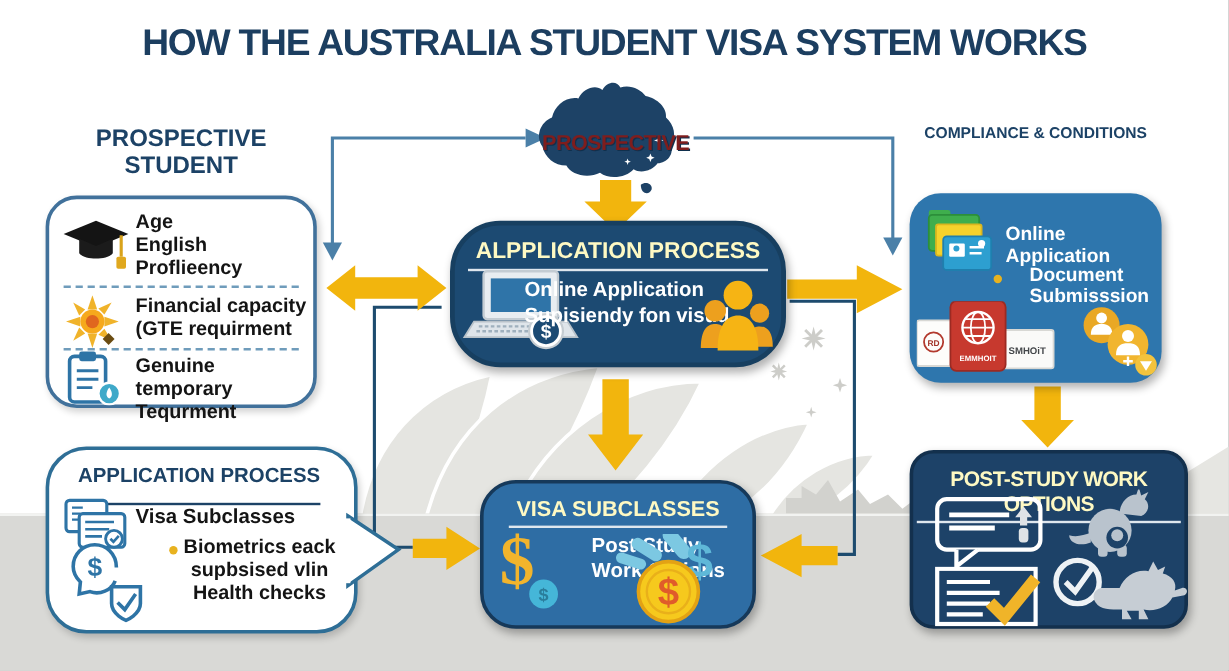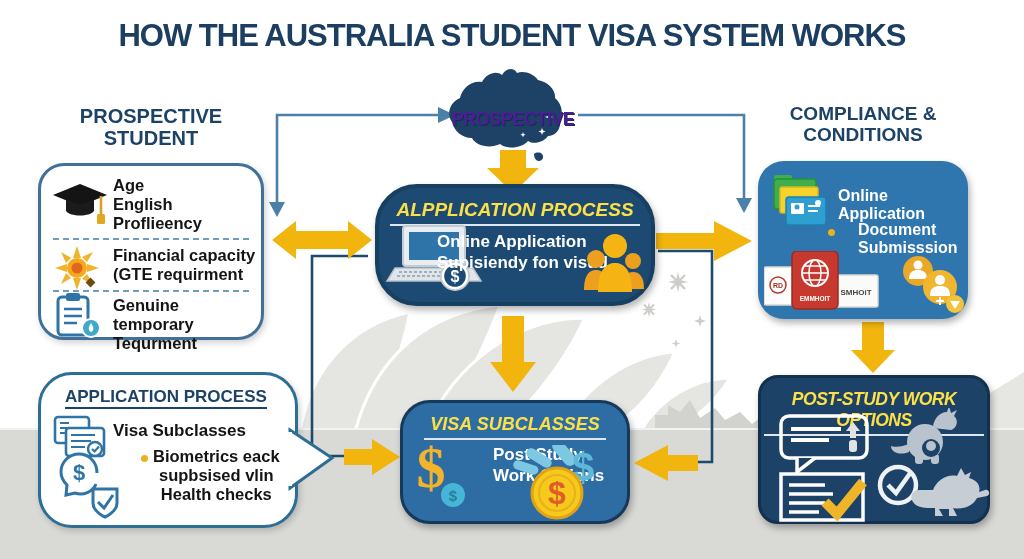--- a/index.html
+++ b/index.html
@@ -6,45 +6,45 @@
   #stage{position:relative;width:1024px;height:559px;background:#ffffff;overflow:hidden;
          font-family:"Liberation Sans",sans-serif;margin:0 auto;}
   .abs{position:absolute;}
   .pre{white-space:pre-line;}
   
   .title{left:0;top:18px;width:1024px;text-align:center;font-size:31px;font-weight:bold;
          color:#1c3e60;letter-spacing:-1px;}
   
   .sec-head{font-weight:bold;color:#1c4266;text-align:center;line-height:1.08;}
   .left-head{left:38px;top:106px;width:226px;font-size:20px;}
-  .comp-head{left:758px;top:104px;width:210px;font-size:19px;}
+  .comp-head{left:758px;top:104px;width:210px;font-size:13px;}
   
   .panel{background:#fff;border:3px solid #41719b;box-shadow:2px 3px 6px rgba(0,0,0,.18);}
   .left-panel{left:38px;top:163px;width:220px;height:171px;border-radius:26px;}
   .app-bubble{left:38px;top:372px;width:254px;height:150px;border-radius:34px;border-color:#2e6e96;}
   .sep{position:absolute;left:12px;right:12px;border-top:2px dashed #6f9cbb;}
   .item-text{position:absolute;font-size:16.5px;font-weight:bold;color:#141414;line-height:1.14;}
   
   .bluebox{position:absolute;box-shadow:2px 4px 7px rgba(0,0,0,.3);}
   .center-box{left:375px;top:184px;width:272px;height:114px;background:#1c4a72;
               border:4px solid #173f60;border-radius:42px;}
   .visa-box{left:400px;top:400px;width:224px;height:118px;background:#2e6da4;
             border:3px solid #16395a;border-radius:30px;}
   .comp-box{left:758px;top:161px;width:210px;height:158px;background:#2e76ad;border-radius:26px;}
   .post-box{left:758px;top:375px;width:226px;height:143px;background:#1d4268;
             border:3px solid #13304d;border-radius:20px;}
-  .box-head{position:relative;margin:11px auto 0;width:fit-content;text-align:center;color:#fde047;
-            font-weight:bold;border-bottom:2px solid #dfe7ee;padding:0 6px 3px;font-style:italic;}
+  .box-head{position:relative;margin:11px auto 0;width:fit-content;text-align:center;color:#fef9c3;
+            font-weight:bold;border-bottom:2px solid #dfe7ee;padding:0 6px 3px;}
   .center-box .box-head{font-size:19px;}
   .visa-box .box-head{font-size:18px;}
   .post-box .box-head{font-size:17.5px;letter-spacing:-0.5px;}
   .box-body{position:absolute;color:#fff;font-weight:bold;font-size:17px;line-height:1.22;}
   .comp-item{position:absolute;color:#fff;font-weight:bold;font-size:16px;line-height:1.15;}
   .bullet{position:absolute;width:7px;height:7px;border-radius:50%;background:#e8b21f;}
-  .map-label{left:438px;top:109px;width:150px;text-align:center;color:#4c1d95;font-weight:bold;
+  .map-label{left:438px;top:109px;width:150px;text-align:center;color:#7f1d1d;font-weight:bold;
              font-size:18px;letter-spacing:-0.5px;text-shadow:1px 1px 0 #10304d;z-index:6;}
   .gray-band{left:0;top:428px;width:1024px;height:131px;background:#d9d9d6;border-top:2px solid #f2f3f1;}
   svg{display:block;}
   .z5{z-index:5;} .z6{z-index:6;} .z3{z-index:3;} .z2{z-index:2;} .z1{z-index:1;}
 </style>
 </head>
 <body>
 
 <div id="stage">
 
@@ -152,21 +152,21 @@
       <path d="M11,17 H29 M11,24 H29 M11,31 H24" stroke="#2e74a6" stroke-width="2.4" fill="none"></path>
       <circle cx="38" cy="36" r="9" fill="#3fa9c9" stroke="#fff" stroke-width="2"></circle>
       <path d="M38,31 C41,35 41,39 38,40 C35,39 35,35 38,31 Z" fill="#fff"></path>
     </svg>
     <div class="item-text pre" style="left:72px;top:130px;">Genuine temporary
 Tequrment</div>
   </div>
   <div class="abs sec-head left-head z5">PROSPECTIVE STUDENT</div>
 
   <div class="abs panel app-bubble z5">
-    <div style="position:absolute;left:24px;top:12px;font-size:17px;font-weight:bold;color:#1c4266;border-bottom:2.5px solid #1c4266;padding-bottom:0;">APPLICATION PROCESS</div>
+    <div style="position:absolute;left:24px;top:12px;font-size:17px;font-weight:bold;color:#1c4266;border-bottom:2.5px solid #1c4266;padding-bottom:12px;">APPLICATION PROCESS</div>
     <svg class="abs" width="56" height="48" viewBox="0 0 56 48" style="left:12px;top:40px;">
       <rect x="2" y="2" width="34" height="26" rx="3" fill="#fff" stroke="#2e74a6" stroke-width="2.6"></rect>
       <path d="M7,8 H16 M7,13 H14 M7,18 H16" stroke="#2e74a6" stroke-width="2" fill="none"></path>
       <rect x="13" y="13" width="38" height="28" rx="3" fill="#fff" stroke="#2e74a6" stroke-width="2.6"></rect>
       <path d="M18,20 H42 M18,26 H38 M18,32 H32" stroke="#2e74a6" stroke-width="2.2" fill="none"></path>
       <circle cx="42" cy="34" r="7" fill="#fff" stroke="#2e74a6" stroke-width="2.4"></circle>
       <path d="M39,34 L41.5,36.5 L46,31.5" stroke="#2e74a6" stroke-width="2.2" fill="none"></path>
     </svg>
     <div class="item-text" style="left:72px;top:46px;font-size:17px;">Visa Subclasses</div>
     <span class="bullet" style="left:100px;top:80px;"></span>

